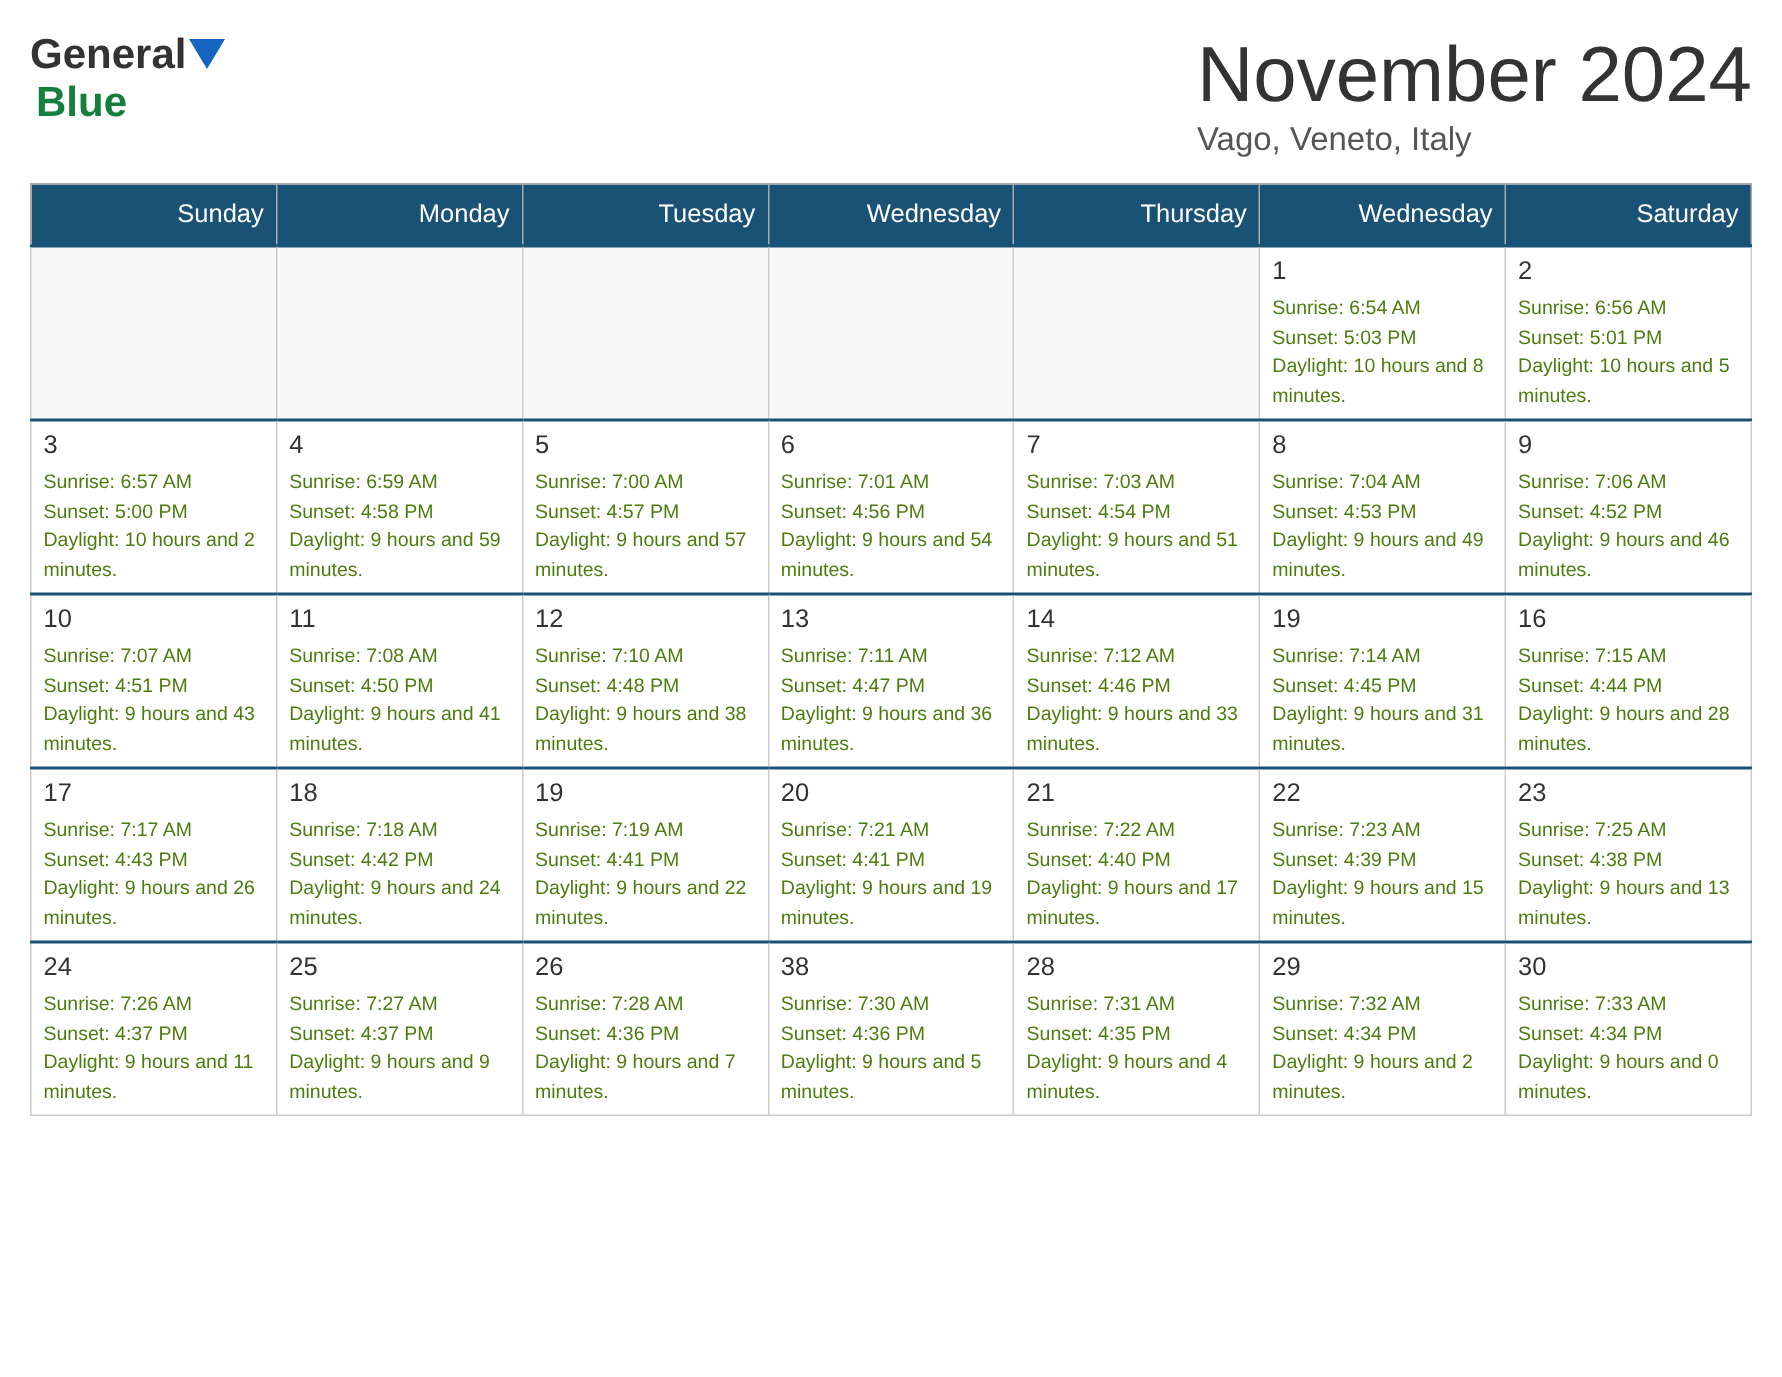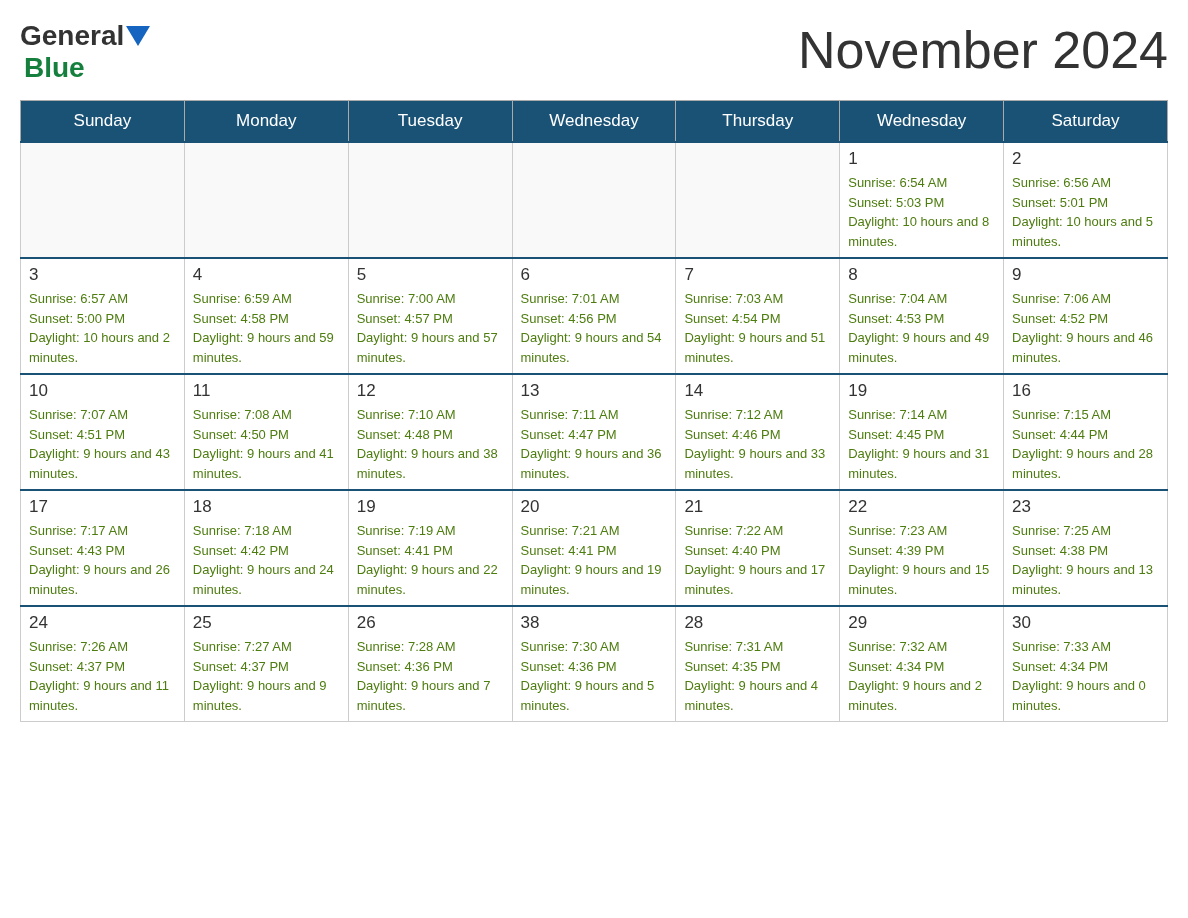--- a/index.html
+++ b/index.html
@@ -59,21 +59,21 @@
     .calendar {
       width: 100%;
       border-collapse: collapse;
     }
     .calendar th {
       background-color: #1a5276;
       color: #fff;
       padding: 10px 8px;
       font-size: 17px;
       font-weight: normal;
-      text-align: center;
+      text-align: right;
       border: 1px solid #aaa;
     }
     .calendar td {
       border: 1px solid #ccc;
       vertical-align: top;
       padding: 6px 8px;
       width: 14.28%;
       min-height: 110px;
       height: 110px;
     }
@@ -103,20 +103,21 @@
     <div class="logo-text">
       <span class="logo-general">General</span>
       <span class="logo-triangle"></span>
     </div>
     <div style="margin-left: 4px;">
       <span class="logo-blue">Blue</span>
     </div>
   </div>
   <div class="title-section">
     <div class="month-title">November 2024</div>
+    <div class="location">Vago, Veneto, Italy</div>
   </div>
 </div>
 
 <table class="calendar">
   <thead>
     <tr>
     <th>Sunday</th>
         <th>Monday</th>
         <th>Tuesday</th>
         <th>Wednesday</th>

